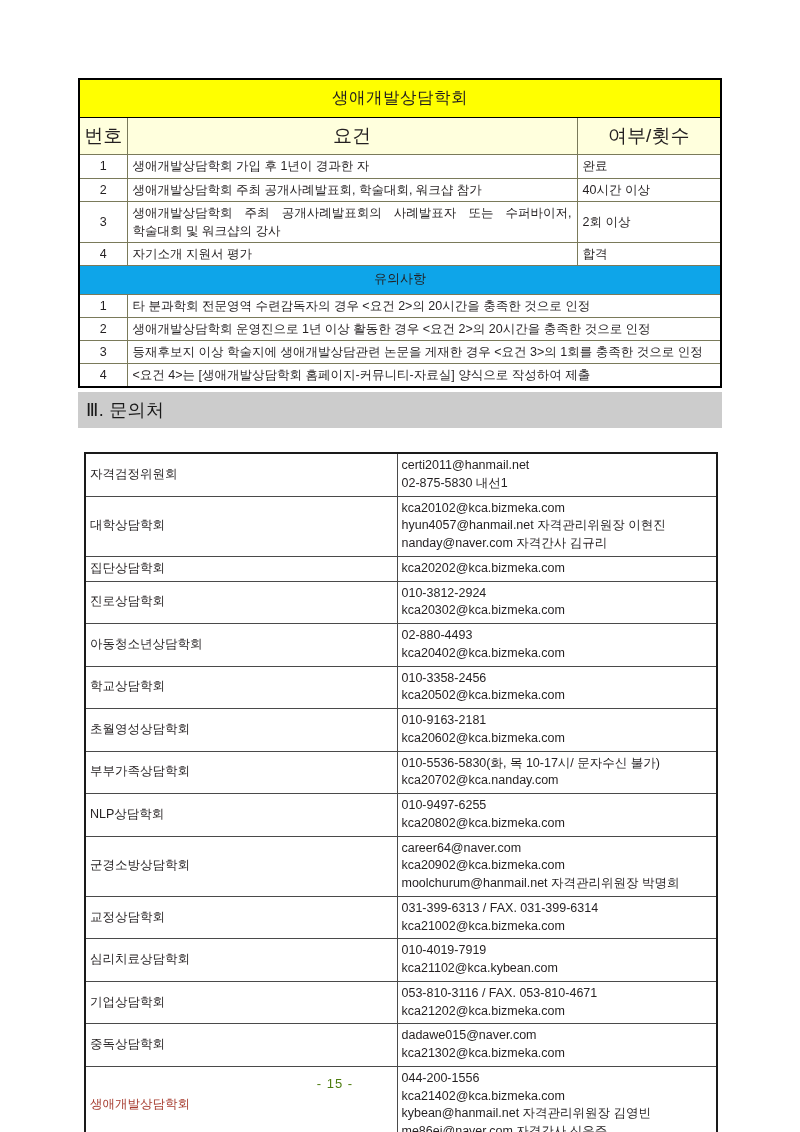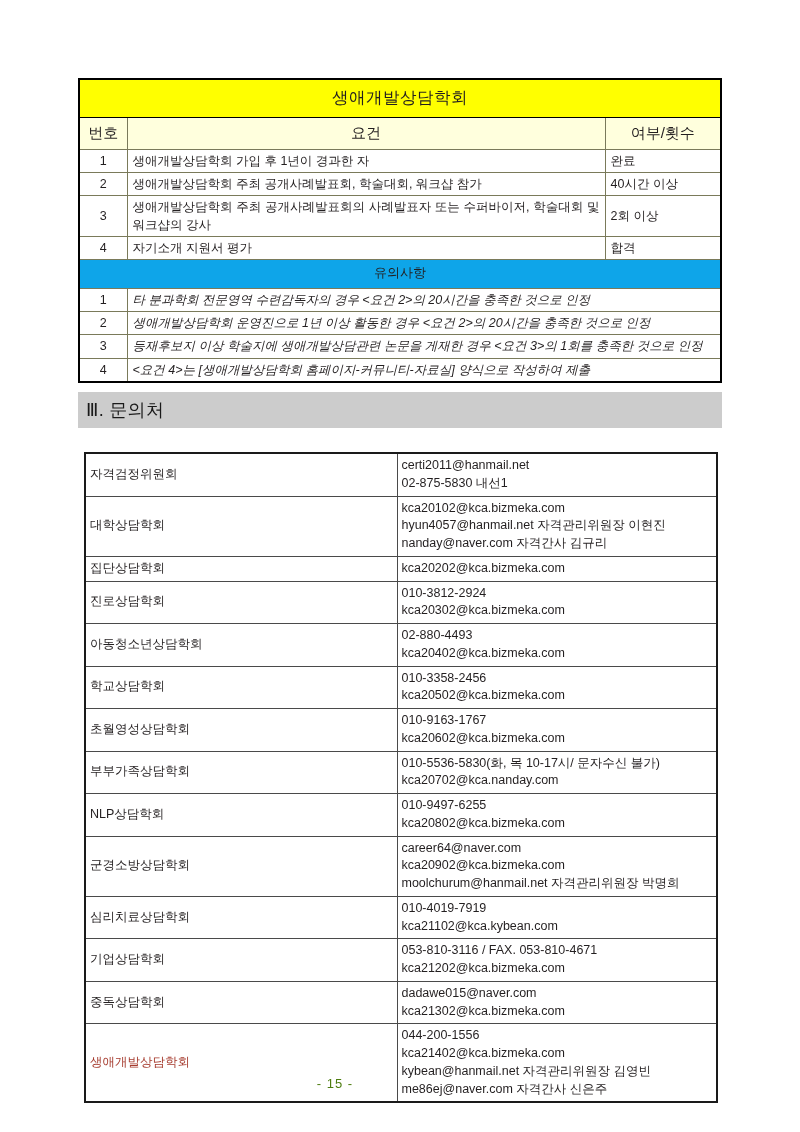--- a/index.html
+++ b/index.html
@@ -52,44 +52,43 @@
     font-weight: bold;
     font-size: 16.5px;
     letter-spacing: 0.5px;
     padding: 6px 0 7px 0 !important;
     border: 1px solid #000 !important;
   }
   .req-head {
     background: #ffffdd;
     text-align: center;
     font-weight: bold;
-    font-size: 15px;
+    font-size: 19px;
     padding: 4px 0 5px 0 !important;
   }
   .col-no { width: 48px; text-align: center; }
-  .col-right { width: 116px; }
+  .col-right { width: 144px; }
   .req td.cell-req {
     text-align: left;
     word-break: keep-all;
   }
   .req td.cell-req.justified {
     text-align: justify;
     text-align-last: left;
   }
   .notice-head {
     background: #0ea5e9;
     text-align: center;
     font-weight: bold;
     font-size: 13px;
     padding: 4px 0 5px 0 !important;
   }
   .notice-text {
     text-align: left;
     word-break: keep-all;
-    font-style: italic;
   }
   .notice-text.justified {
     text-align: justify;
     text-align-last: left;
   }
 
   
   .section-head {
     position: absolute;
     left: 78px;
@@ -271,21 +270,21 @@
           <tr>
             <td class="org">학교상담학회</td>
             <td class="info">
               <span class="line">010-3358-2456</span>
               <span class="line">kca20502@kca.bizmeka.com</span>
             </td>
           </tr>
           <tr>
             <td class="org">초월영성상담학회</td>
             <td class="info">
-              <span class="line">010-9163-1767</span>
+              <span class="line">010-9163-2181</span>
               <span class="line">kca20602@kca.bizmeka.com</span>
             </td>
           </tr>
           <tr>
             <td class="org">부부가족상담학회</td>
             <td class="info">
               <span class="line">010-5536-5830(화, 목 10-17시/ 문자수신 불가)</span>
               <span class="line">kca20702@kca.nanday.com</span>
             </td>
           </tr>
@@ -295,20 +294,27 @@
               <span class="line">010-9497-6255</span>
               <span class="line">kca20802@kca.bizmeka.com</span>
             </td>
           </tr>
           <tr>
             <td class="org">군경소방상담학회</td>
             <td class="info">
               <span class="line">career64@naver.com</span>
               <span class="line">kca20902@kca.bizmeka.com</span>
               <span class="line">moolchurum@hanmail.net 자격관리위원장 박명희</span>
+            </td>
+          </tr>
+          <tr>
+            <td class="org">교정상담학회</td>
+            <td class="info">
+              <span class="line">031-399-6313 / FAX. 031-399-6314</span>
+              <span class="line">kca21002@kca.bizmeka.com</span>
             </td>
           </tr>
           <tr>
             <td class="org">심리치료상담학회</td>
             <td class="info">
               <span class="line">010-4019-7919</span>
               <span class="line">kca21102@kca.kybean.com</span>
             </td>
           </tr>
           <tr>

